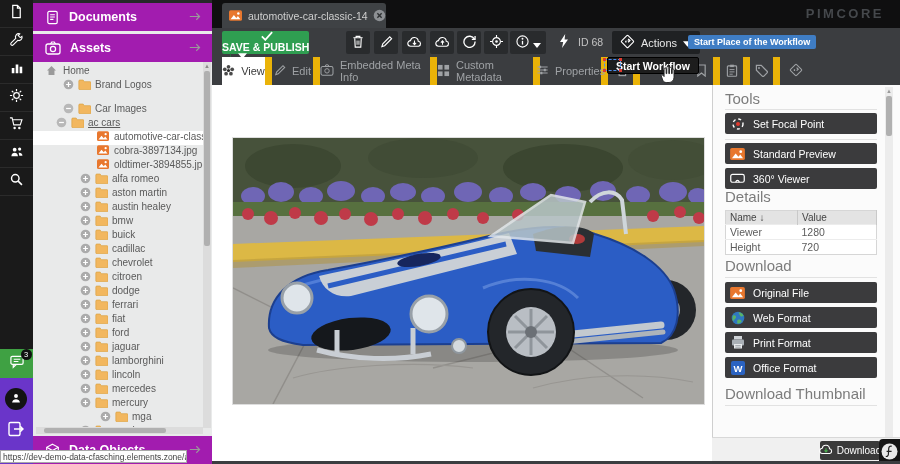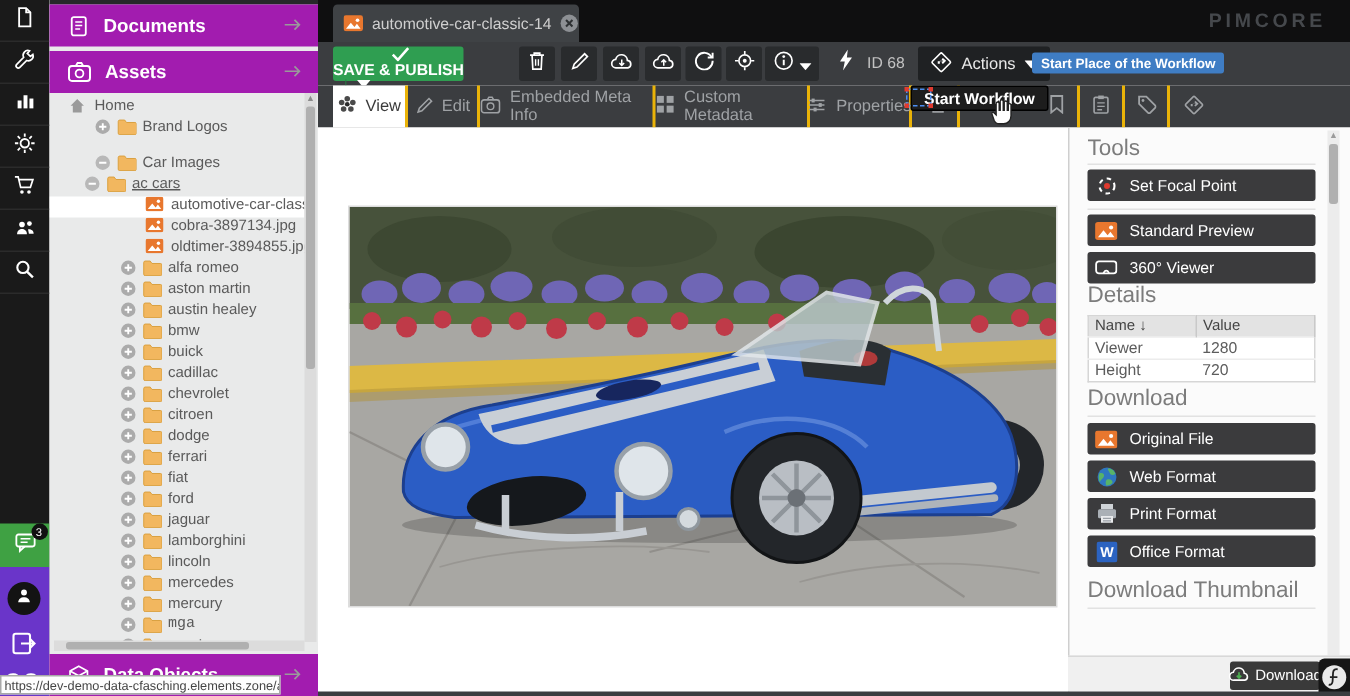--- a/index.html
+++ b/index.html
@@ -46,21 +46,21 @@
   .savecaret { border-left:1px solid #27824399; align-self:stretch; display:flex; align-items:center; padding:0 7px; margin-left:8px; }
   .tbtn { position:absolute; top:3px; width:24px; height:23px; background:#292b2d; border-radius:2px;
     display:flex; align-items:center; justify-content:center; }
   .idtext { position:absolute; left:366px; top:8px; color:#c2c2c2; font-size:10.5px; }
   .actionsbtn { position:absolute; left:400px; top:3px; height:23px; background:#1f2123; border-radius:2px;
     display:flex; align-items:center; color:#e8e8e8; font-size:11px; padding:0 8px; gap:6px; }
   .wfbadge { position:absolute; left:476px; top:7px; height:14px; background:#3f7dc4; border-radius:2px;
     color:#fff; font-size:9px; font-weight:bold; display:flex; align-items:center; padding:0 6px; }
   .tabstrip { position:absolute; left:212px; top:57px; width:688px; height:28px; background:#3b3d40; }
   .ttab { position:absolute; top:0; height:28px; display:flex; align-items:center; justify-content:center;
-    gap:6px; color:#9fa2a5; font-size:11px; border-right:2px solid #eab308; }
+    gap:6px; color:#9fa2a5; font-size:11px; border-right:7px solid #eab308; }
   .ttab.active { background:#fff; color:#3a3a3a; }
   .tooltip { position:absolute; left:395px; top:0; height:17px; background:#1d1d1d; border:1px solid #000;
     border-radius:2px; color:#fff; font-size:10.5px; font-weight:bold; display:flex; align-items:center;
     padding:0 8px; z-index:6; }
   .focusicon { position:absolute; left:392px; top:2px; width:17px; height:12px; border:1px dashed #4b8df0; z-index:7; }
   .fdot { position:absolute; width:3px; height:3px; background:#e03a2f; }
 
   
   .mainwhite { position:absolute; left:212px; top:85px; width:500px; height:379px; background:#fff; }
   .carimg { position:absolute; left:20px; top:52px; width:473px; height:268px; border:1px solid #ddd; }
@@ -504,21 +504,21 @@
               <path d="M8 4.5v7M4.5 8h7" stroke="#fff" stroke-width="1.8"></path>
             </svg>
           </span>
           <span class="tree-icon">
             <svg width="13" height="11" viewBox="0 0 16 13">
               <path d="M1 2.2C1 1.5 1.5 1 2.2 1h4.1l1.5 2h6.9c.7 0 1.3.5 1.3 1.2v7.6c0 .7-.6 1.2-1.3 1.2H2.2c-.7 0-1.2-.5-1.2-1.2z" fill="#f2b75f" stroke="#d99f3e" stroke-width=".8"></path>
             </svg>
           </span>
           <span class="tree-label">mercury</span>
         </div>
-        <div class="tree-row" style="padding-left: 47px; font-family: Liberation Mono, monospace;">
+        <div class="tree-row" style="padding-left: 67px;">
           <span class="expander">
             <svg width="11" height="11" viewBox="0 0 16 16">
               <circle cx="8" cy="8" r="7" fill="#ababab"></circle>
               <path d="M8 4.5v7M4.5 8h7" stroke="#fff" stroke-width="1.8"></path>
             </svg>
           </span>
           <span class="tree-icon">
             <svg width="13" height="11" viewBox="0 0 16 13">
               <path d="M1 2.2C1 1.5 1.5 1 2.2 1h4.1l1.5 2h6.9c.7 0 1.3.5 1.3 1.2v7.6c0 .7-.6 1.2-1.3 1.2H2.2c-.7 0-1.2-.5-1.2-1.2z" fill="#f2b75f" stroke="#d99f3e" stroke-width=".8"></path>
             </svg>

